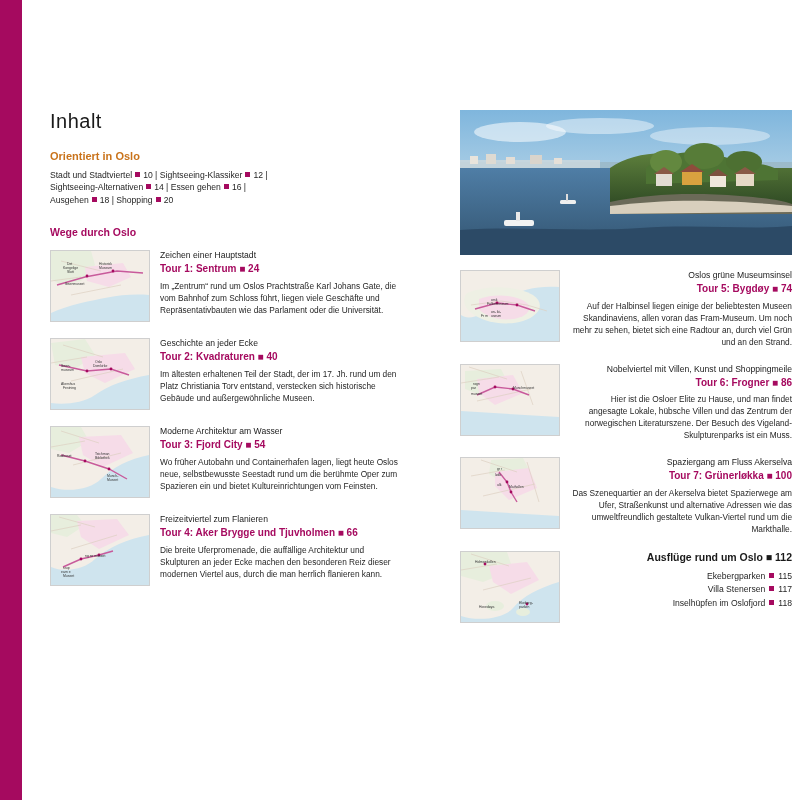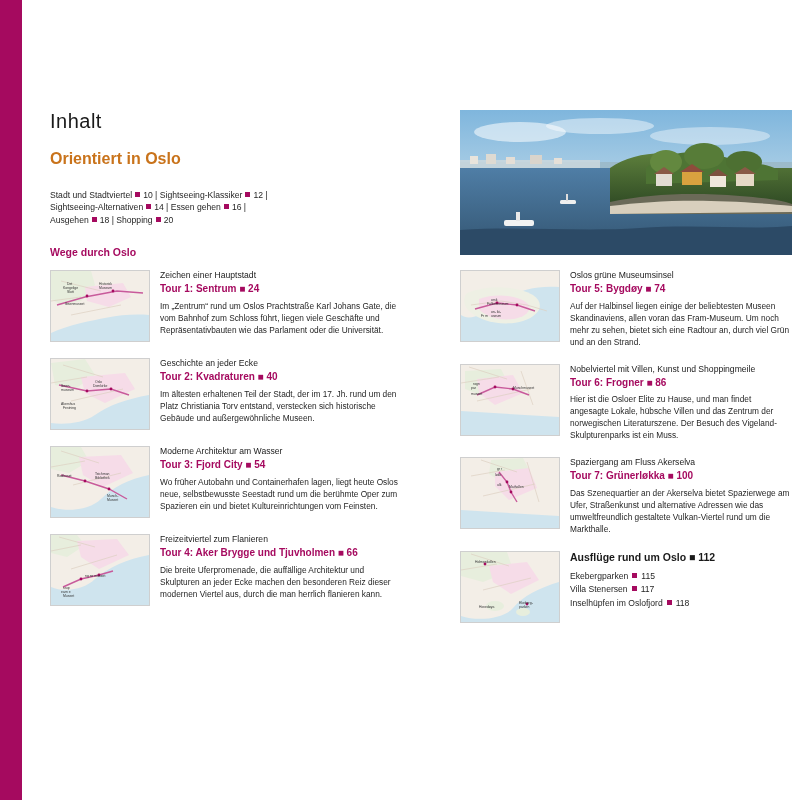--- a/index.html
+++ b/index.html
@@ -50,23 +50,23 @@
 
   .title {
     font-size: 20px;
     color: #1a1a1a;
     font-weight: normal;
     letter-spacing: 0.5px;
     margin: 0 0 17px 20px;
   }
   .section-head {
     color: #c9731b;
-    font-size: 16px;
+    font-size: 11px;
     font-weight: bold;
-    margin: 0 0 21px 20px;
+    margin: 0 0 7px 20px;
   }
   .orient-lines {
     margin: 0 0 20px 20px;
     font-size: 8.6px;
     color: #262626;
     line-height: 1.45;
     width: 320px;
   }
   .sq {
     display: inline-block;
@@ -132,20 +132,21 @@
   .r-list {
     position: absolute;
     left: 8px;
     top: 170px;
     width: 340px;
   }
   .tour-r {
     display: flex;
     margin-bottom: 16px;
     width: 332px;
+    text-align: right;
   }
   .ausfl-title {
     font-size: 10.5px;
     color: #1a1a1a;
     font-weight: bold;
     margin-bottom: 7px;
   }
   .ausfl-line {
     font-size: 8.6px;
     color: #262626;

